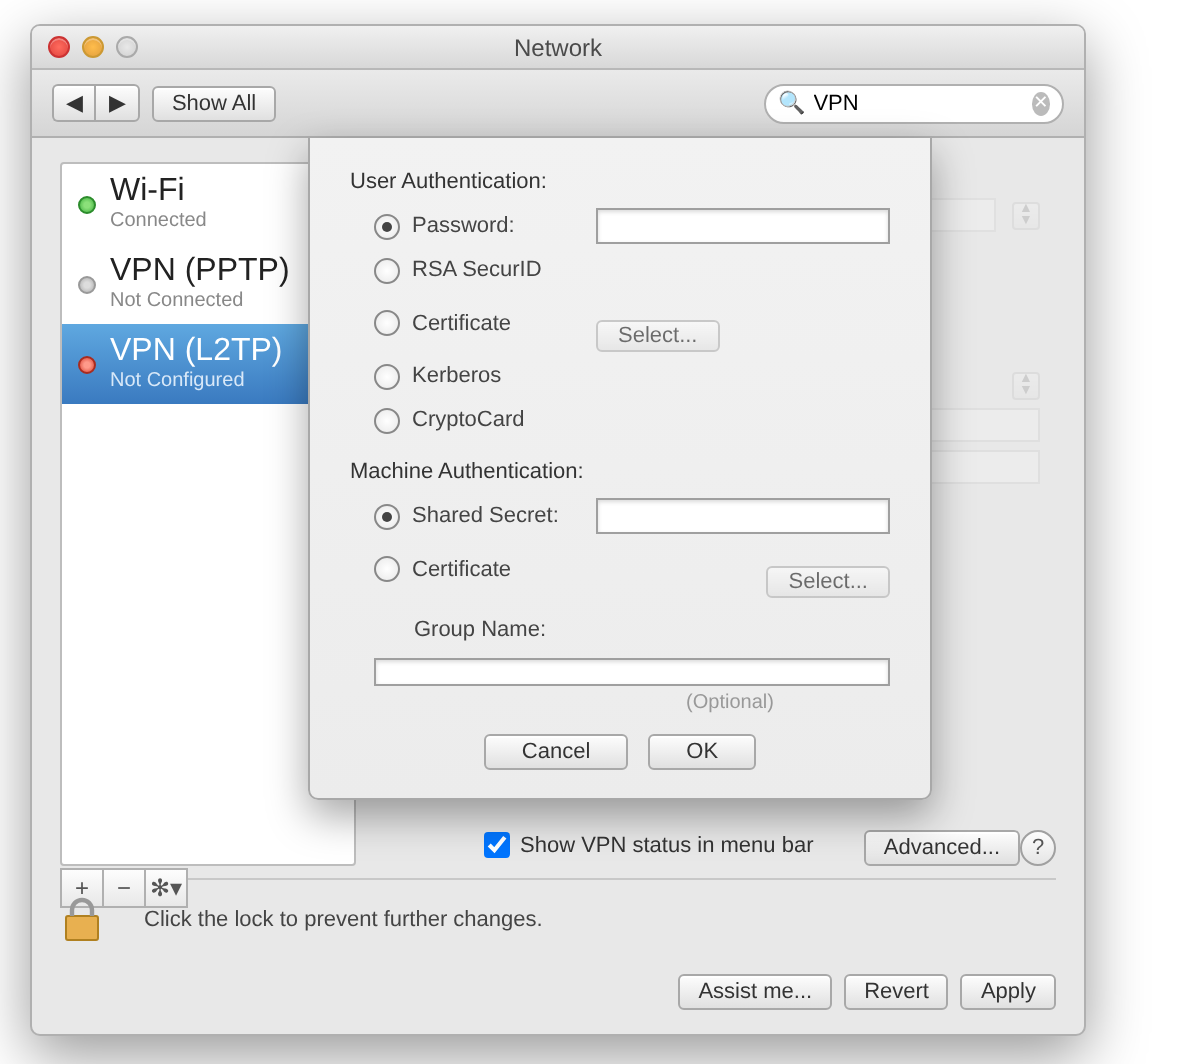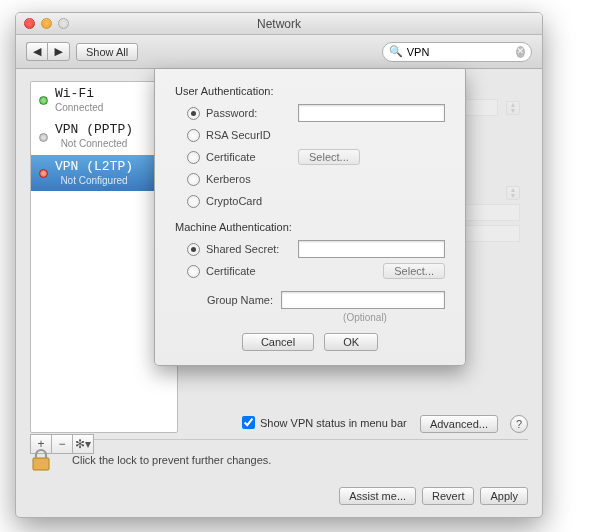--- a/index.html
+++ b/index.html
@@ -88,22 +88,22 @@
   border-radius: 2px;
   position: relative;
   overflow: visible;
 }
 .side-item { display:flex; gap:7px; padding:5px 8px; align-items:center; }
 .side-item .dot { width:9px;height:9px;border-radius:50%; margin-top:1px; flex-shrink:0;}
 .dot.green { background:radial-gradient(#8be07a 30%,#3cae3c); border:1px solid #2c8c2c;}
 .dot.grey { background:radial-gradient(#ddd 30%,#aaa); border:1px solid #999;}
 .dot.red { background:radial-gradient(#ff9a8a 30%,#d84030); border:1px solid #a82c20;}
 .side-item .labels { display:flex; flex-direction:column; line-height:1.15;}
-.side-item .name { font-size:13px; color:#222;font-family:Liberation Mono, monospace;}
-.side-item .sub { font-size:10px; color:#888;text-align:center;}
+.side-item .name { font-size:16px; color:#222;}
+.side-item .sub { font-size:10px; color:#888;}
 .side-item.selected {
   background: linear-gradient(#5fa8e0,#3a7ac0);
   color: #fff;
 }
 .side-item.selected .name { color:#fff; }
 .side-item.selected .sub { color:#d8e8f8; }
 .side-btns {
   position:absolute; left:-1px; bottom:-22px;
   display:flex;
 }
@@ -116,21 +116,21 @@
   display:flex;align-items:center;justify-content:center;
 }
 .main { flex:1; position:relative; padding:4px 6px 2px;}
 .ghost { position:absolute; inset:0; opacity:.18; padding:14px 8px; color:#333;}
 .ghost .row { display:flex; gap:8px; margin:4px 0; align-items:center; font-size:11px;}
 .ghost .row .lbl { width:100px; text-align:right; color:#555;}
 .ghost .box { flex:1; height:17px; background:#fff; border:1px solid #bbb;}
 .ghost .ab { background:linear-gradient(#6aa8e8,#3a7ad8); border:1px solid #2a5aa8; border-radius:3px; height:18px; width:150px; margin-left:108px;}
 .check-row { position:absolute; bottom:4px; left:54px; display:flex; align-items:center; gap:5px;}
 .check-row input[type=checkbox]{ width:13px;height:13px;}
-.adv-row { position:absolute; bottom:0px; right:0px; display:flex; gap:12px; align-items:flex-start;}
+.adv-row { position:absolute; bottom:0px; right:0px; display:flex; gap:0; align-items:flex-start;}
 .help { width:18px;height:18px;border:1px solid #a0a0a0;border-radius:50%;font-size:11px;color:#555;display:flex;align-items:center;justify-content:center;background:linear-gradient(#fdfdfd,#e5e5e5);}
 .divider { height:1px; background:#c8c8c8; margin: 0 14px;}
 .lock-row { display:flex; align-items:center; gap:8px; padding:8px 14px 0;}
 .lock { width:22px;height:24px; position:relative;}
 .lock svg { display:block;}
 .lock-text { font-size:11px; color:#444;margin-left:12px;}
 .foot { position:absolute; right:14px; bottom:12px; display:flex; gap:6px;}
 
 .sheet {
   position:absolute;
@@ -161,22 +161,23 @@
   height:18px; border:1px solid #9f9f9f; background:#fff;
   box-shadow: inset 0 1px 2px rgba(0,0,0,.15);
   flex:1; font:11px "Lucida Grande"; padding:0 3px;
 }
 .sheet .small-btn {
   font: 11px "Lucida Grande", sans-serif;
   background: linear-gradient(#fdfdfd,#e0e0e0);
   border: 1px solid #a8a8a8;
   border-radius: 3px;
   padding: 1px 10px;
-}
-.sheet .gn-row { display:flex; align-items:center; gap:8px; padding-left:12px; margin-top:2px;}
+  margin-top: 13px;
+}
+.sheet .gn-row { display:flex; gap:8px; padding-left:12px; margin-top:2px;flex-direction:column;}
 .sheet .gn-row label { width:86px; text-align:right; font-size:11px; color:#444;}
 .sheet .optional { font-size:10px; color:#999; text-align:center; padding-left:110px; margin:3px 0 10px;}
 .sheet .actions { display:flex; justify-content:center; gap:10px;}
 .sheet .actions button { padding:2px 18px;}
 .updown { width:14px; display:flex; flex-direction:column; background:linear-gradient(#fafafa,#e0e0e0); border:1px solid #aaa; border-radius:2px; font-size:7px; color:#555; line-height:6px; text-align:center;}
 </style>
 </head>
 <body>
 
 <div class="window">

